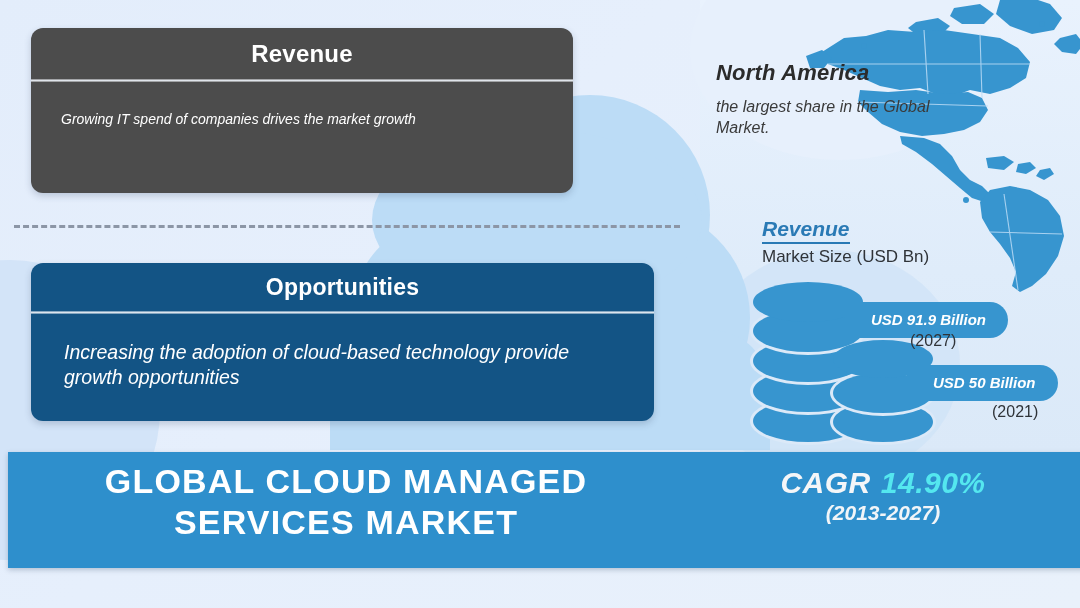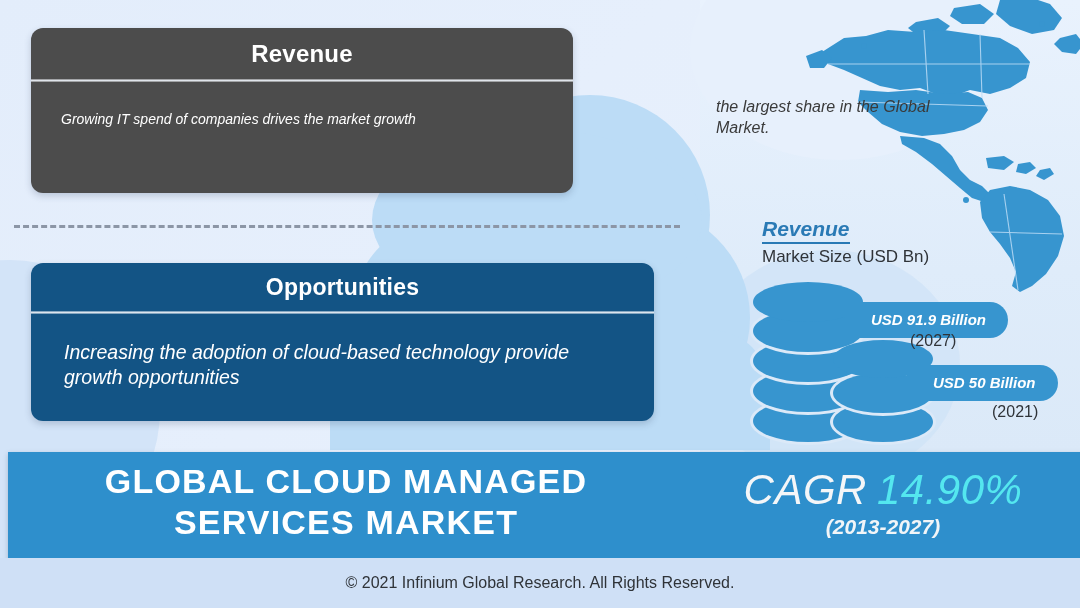--- a/index.html
+++ b/index.html
@@ -173,21 +173,21 @@
     font-size:34px;
     font-weight:bold;
     line-height:1.22;
     letter-spacing:1.2px;
     text-transform:uppercase;
   }
   .cagr-block {
     position:absolute; left:680px; top:14px; width:390px; text-align:center;
   }
   .cagr-line {
-    font-size:42px; font-weight:normal; font-style:italic; letter-spacing:.5px;
+    font-size:30px; font-weight:bold; font-style:italic; letter-spacing:.5px;
     white-space:nowrap;
   }
   .cagr-label { color:#f4f6f8; }
   .cagr-value { color:#54e7ef; margin-left:10px; }
   .cagr-years {
     margin-top:1px;
     font-size:21px; font-weight:bold; font-style:italic; color:#f1f5f8;
   }
 
   .footer {
@@ -265,20 +265,21 @@
   </div>
 
   <div class="divider"></div>
 
   <div class="card" id="opportunities-card">
     <div class="card-head">Opportunities</div>
     <div class="card-rule"></div>
     <div class="card-body">Increasing the adoption of cloud-based technology provide growth opportunities</div>
   </div>
 
+  <div class="region-title">North America</div>
   <div class="region-sub">the largest share in the Global Market.</div>
 
   <div class="revenue-title">Revenue</div>
   <div class="revenue-sub">Market Size (USD Bn)</div>
 
   <div class="stack" id="stack-tall">
     <div class="coin" style="top:118px;width:110px;height:42px;"></div>
     <div class="coin" style="top:88px;width:110px;height:42px;"></div>
     <div class="coin" style="top:58px;width:110px;height:42px;"></div>
     <div class="coin" style="top:28px;width:110px;height:42px;"></div>
@@ -300,17 +301,14 @@
   <div class="banner">
     <div class="banner-title">GLOBAL CLOUD MANAGED SERVICES MARKET</div>
     <div class="cagr-block">
       <div class="cagr-line">
         <span class="cagr-label">CAGR</span><span class="cagr-value">14.90%</span>
       </div>
       <div class="cagr-years">(2013-2027)</div>
     </div>
   </div>
 
-  <div class="footer">
-    <span class="footer-text">© 2021 Infinium Global Research. All Rights Reserved.</span>
-  </div>
 
 </div>
 
 </body></html>

